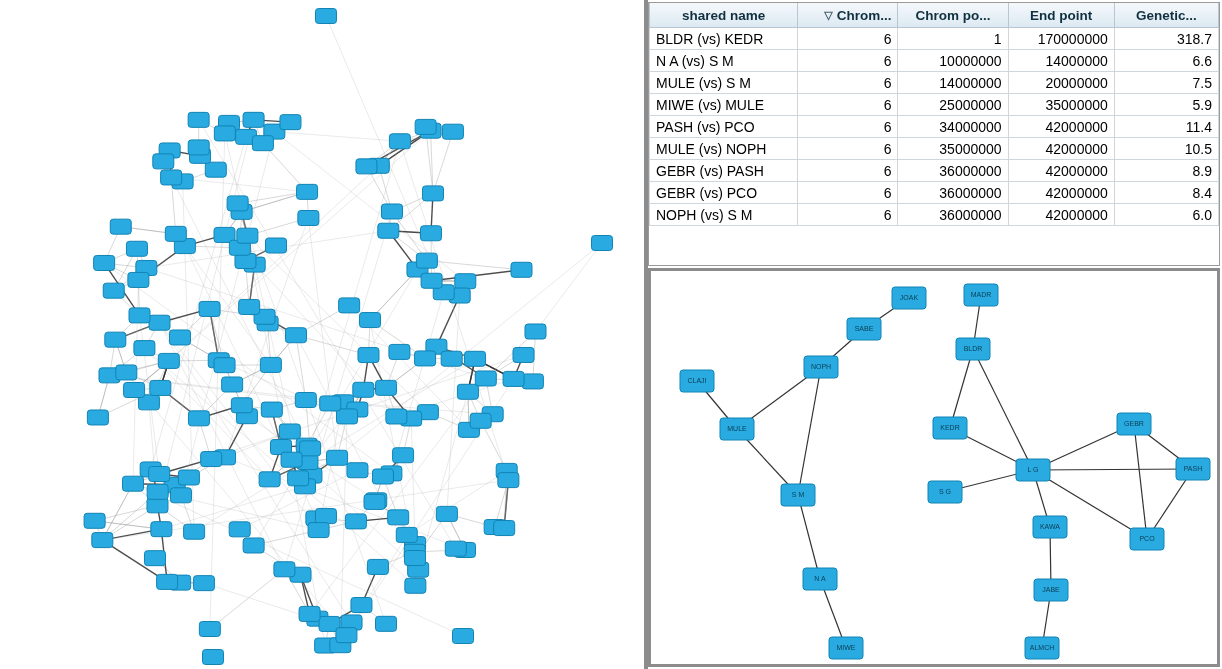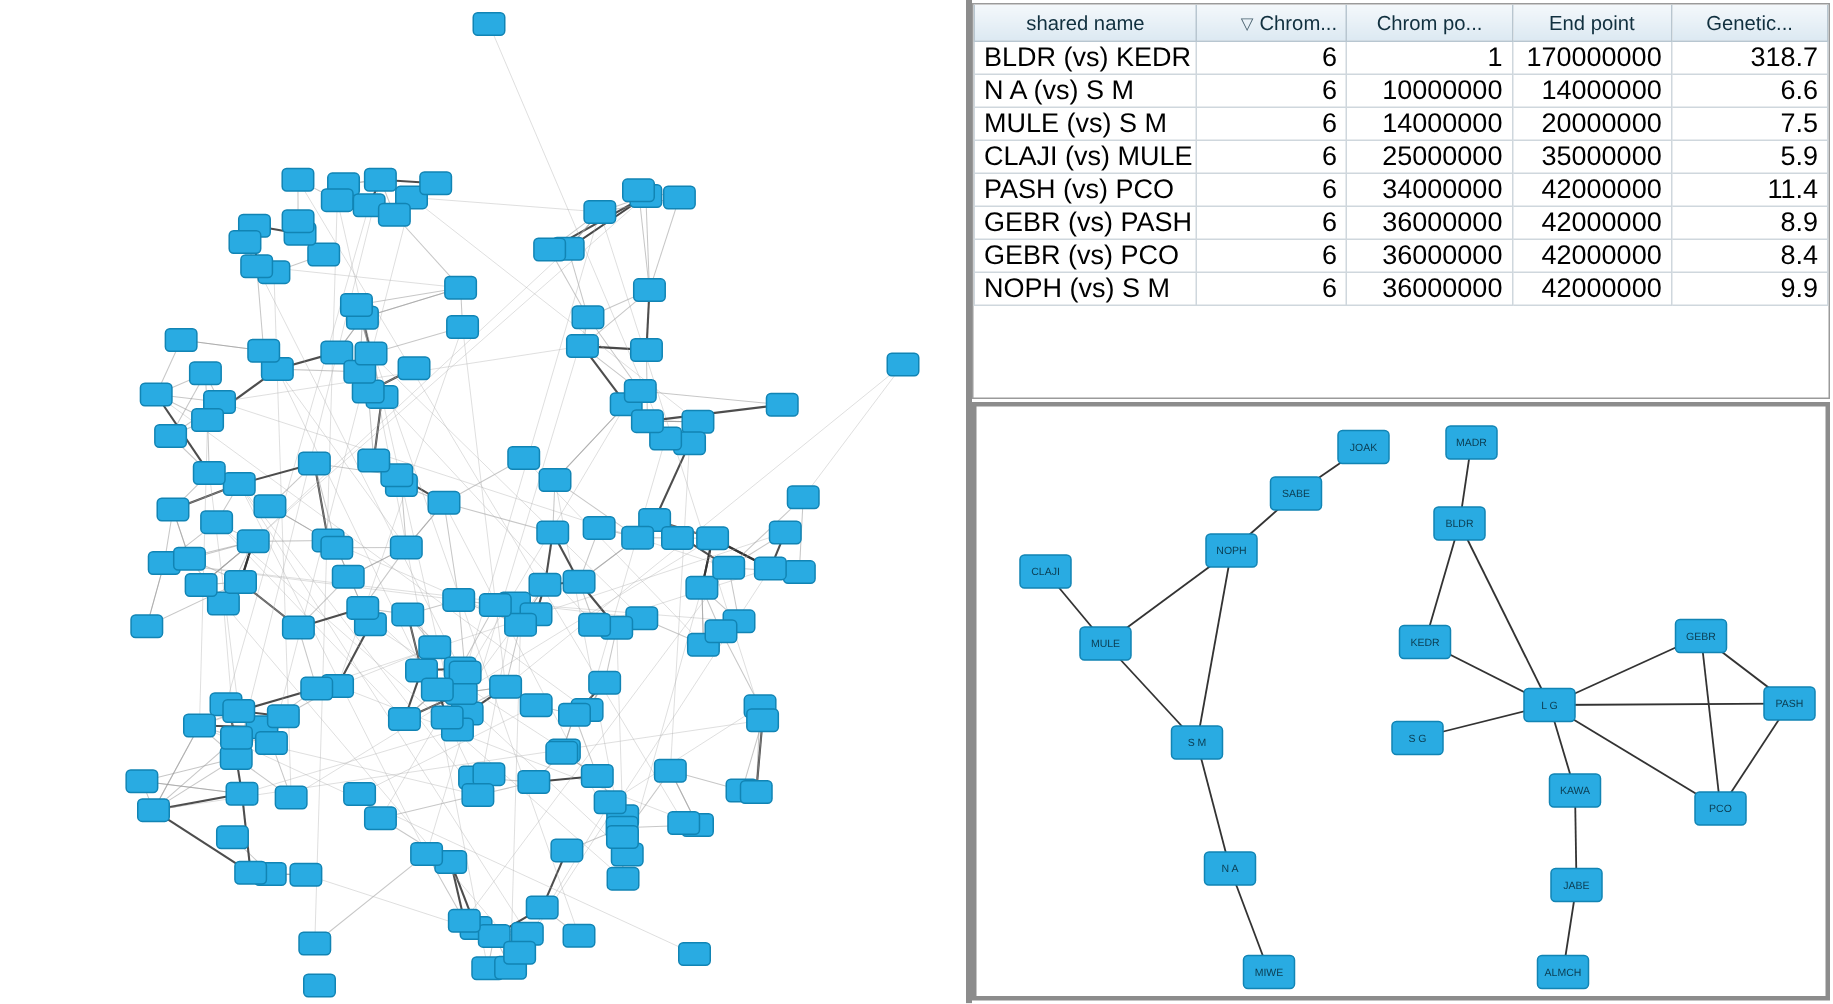--- a/index.html
+++ b/index.html
@@ -57,36 +57,36 @@
     border-collapse: collapse;
     width: 100%;
     table-layout: fixed;
     font-size: 13px;
   }
   table.data-table th {
     background: linear-gradient(to bottom, #f4f8fb 0%, #dce9f2 100%);
     border: 1px solid #b8c6d0;
     border-top: none;
     height: 24px;
-    font-weight: normal;
+    font-weight: bold;
     color: #11303f;
     font-size: 13.5px;
     padding: 0 6px;
     text-align: center;
     white-space: nowrap;
     overflow: hidden;
   }
   table.data-table th.th-chrom {
     text-align: right;
   }
   table.data-table td {
     border: 1px solid #cfd7dd;
     height: 21px;
     padding: 0 6px;
-    font-size: 18px;
+    font-size: 14px;
     color: #000;
     white-space: nowrap;
     overflow: hidden;
     background: #fff;
   }
   td.c-name { text-align: left; }
   td.c-num  { text-align: right; }
   .filter-glyph {
     display: inline-block;
     margin-right: 4px;
@@ -1089,53 +1089,60 @@
             <td class="c-num">6.6</td>
           </tr>
           <tr>
             <td class="c-name">MULE (vs) S M</td>
             <td class="c-num">6</td>
             <td class="c-num">14000000</td>
             <td class="c-num">20000000</td>
             <td class="c-num">7.5</td>
           </tr>
           <tr>
-            <td class="c-name">CLAJI (vs) MULE</td>
+            <td class="c-name">MIWE (vs) MULE</td>
             <td class="c-num">6</td>
             <td class="c-num">25000000</td>
             <td class="c-num">35000000</td>
             <td class="c-num">5.9</td>
           </tr>
           <tr>
             <td class="c-name">PASH (vs) PCO</td>
             <td class="c-num">6</td>
             <td class="c-num">34000000</td>
             <td class="c-num">42000000</td>
             <td class="c-num">11.4</td>
+          </tr>
+          <tr>
+            <td class="c-name">MULE (vs) NOPH</td>
+            <td class="c-num">6</td>
+            <td class="c-num">35000000</td>
+            <td class="c-num">42000000</td>
+            <td class="c-num">10.5</td>
           </tr>
           <tr>
             <td class="c-name">GEBR (vs) PASH</td>
             <td class="c-num">6</td>
             <td class="c-num">36000000</td>
             <td class="c-num">42000000</td>
             <td class="c-num">8.9</td>
           </tr>
           <tr>
             <td class="c-name">GEBR (vs) PCO</td>
             <td class="c-num">6</td>
             <td class="c-num">36000000</td>
             <td class="c-num">42000000</td>
             <td class="c-num">8.4</td>
           </tr>
           <tr>
             <td class="c-name">NOPH (vs) S M</td>
             <td class="c-num">6</td>
             <td class="c-num">36000000</td>
             <td class="c-num">42000000</td>
-            <td class="c-num">9.9</td>
+            <td class="c-num">6.0</td>
           </tr>
         </tbody>
     </table>
   </div>
 
   <div id="right-network">
     <svg id="right-svg" width="566" height="393">
         <line x1="258" y1="27" x2="213" y2="58" stroke="#333333" stroke-width="1.2" opacity="1"></line>
         <line x1="213" y1="58" x2="170" y2="96" stroke="#333333" stroke-width="1.2" opacity="1"></line>
         <line x1="170" y1="96" x2="86" y2="158" stroke="#333333" stroke-width="1.2" opacity="1"></line>

